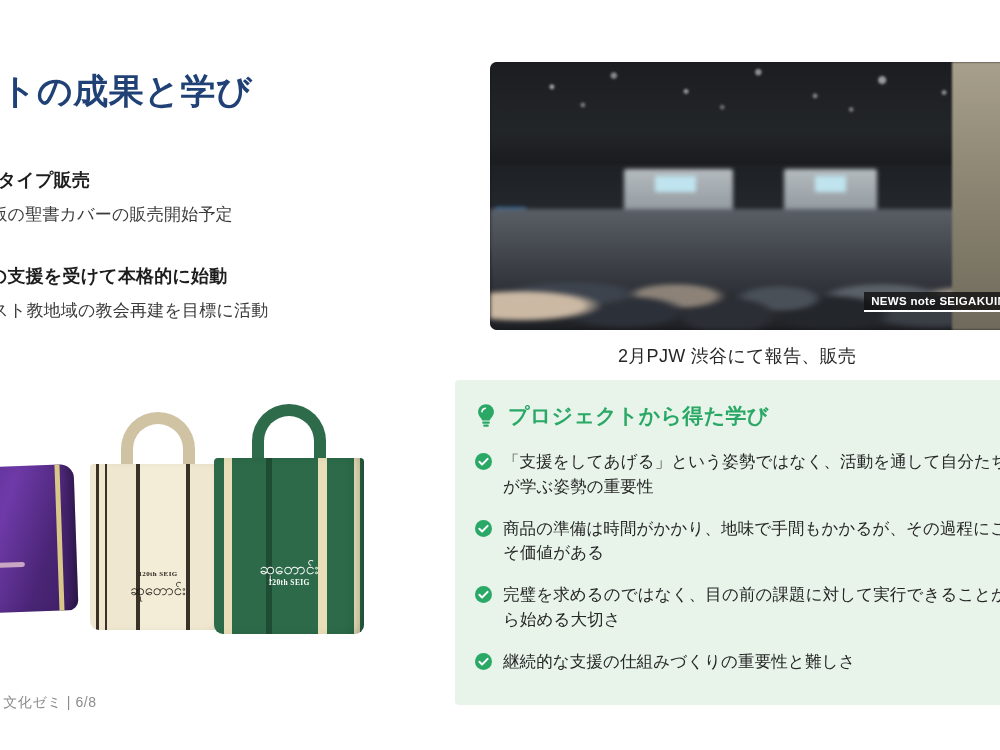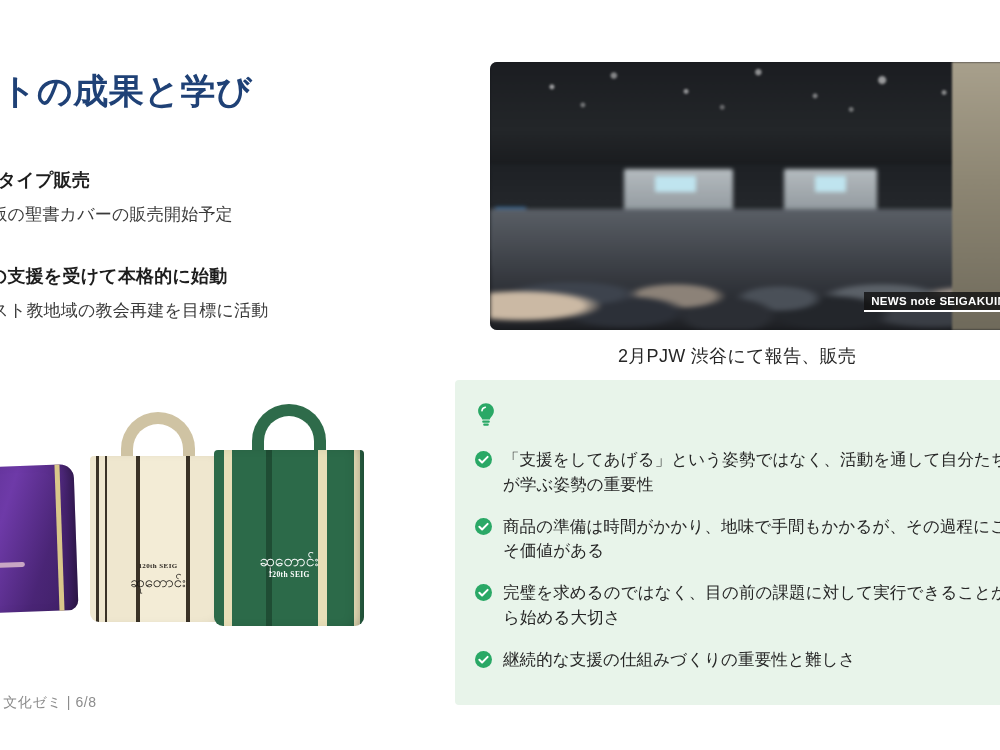--- a/index.html
+++ b/index.html
@@ -168,21 +168,21 @@
   .tote-handle {
     position:absolute; left:50%; transform:translateX(-50%);
     width:74px; height:58px;
     border:12px solid #d8cdb0;
     border-bottom:none;
     border-radius:40px 40px 0 0;
     top:0;
   }
   #bag-cream .tote-handle { border-color:#cfc3a3; }
   .tote-body {
-    position:absolute; left:0; bottom:12px; width:100%; height:166px;
+    position:absolute; left:0; bottom:4px; width:100%; height:166px;
     border-radius:4px 4px 9px 9px;
   }
   #bag-cream .tote-body {
     background:
       repeating-linear-gradient(90deg,
         #efe7cf 0 6px, #3a3226 6px 9px, #efe7cf 9px 15px, #3a3226 15px 17px,
         #efe7cf 17px 46px, #3a3226 46px 50px, #f3ecd6 50px 96px,
         #3a3226 96px 100px, #efe7cf 100px 126px, #3a3226 126px 130px, #efe7cf 130px 136px);
     box-shadow:inset -10px 0 14px -10px rgba(0,0,0,.35);
   }
@@ -318,20 +318,21 @@
 
   <div id="learnings-panel">
 
     <div id="learnings-header">
       <svg id="bulb-icon" viewBox="0 0 22 26">
         <path d="M11 1.2C6.6 1.2 3.1 4.6 3.1 8.8c0 2.7 1.3 4.6 2.7 6.1.8.9 1.3 1.7 1.4 2.7h7.6c.1-1 .6-1.8 1.4-2.7 1.4-1.5 2.7-3.4 2.7-6.1 0-4.2-3.5-7.6-7.9-7.6z" fill="#2aa866"></path>
         <rect x="7.2" y="18.6" width="7.6" height="2.1" rx="1" fill="#2aa866"></rect>
         <rect x="8.2" y="21.6" width="5.6" height="2.1" rx="1" fill="#2aa866"></rect>
         <path d="M10.4 5.2c-1.9.3-3.3 1.8-3.5 3.6" stroke="#ffffff" stroke-width="1.5" fill="none" stroke-linecap="round"></path>
       </svg>
+      <div id="learnings-title">プロジェクトから得た学び</div>
     </div>
 
     <div class="learning-item">
       <svg class="check-icon" viewBox="0 0 18 18">
         <circle cx="9" cy="9" r="9" fill="#2aa866"></circle>
         <path d="M4.6 9.3l2.9 2.9 5.9-6" stroke="#ffffff" stroke-width="2.1" fill="none" stroke-linecap="round" stroke-linejoin="round"></path>
       </svg>
       <div class="learning-text">「支援をしてあげる」という姿勢ではなく、活動を通して自分たちが学ぶ姿勢の重要性</div>
     </div>
 

